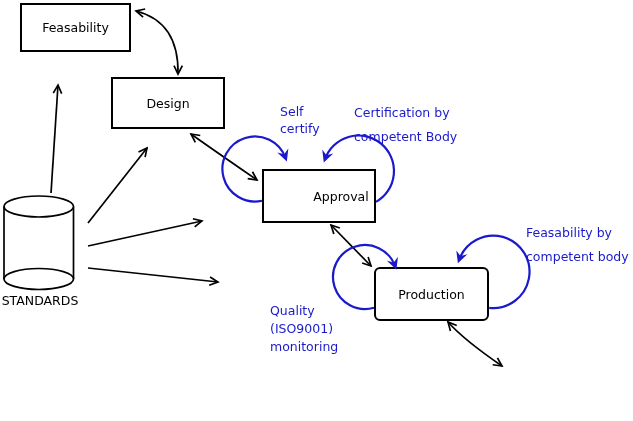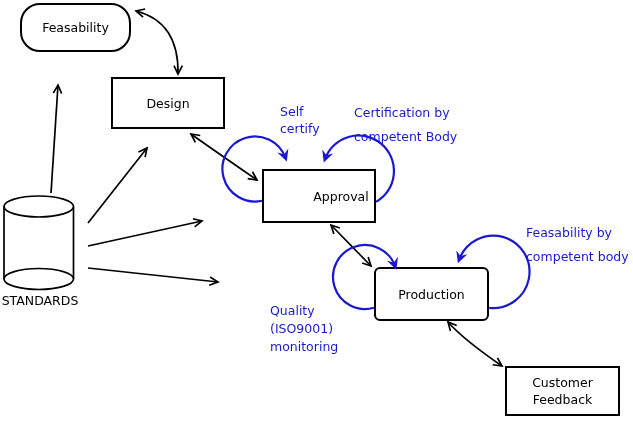--- a/index.html
+++ b/index.html
@@ -39,30 +39,28 @@
   .black-lbl{color:#000;text-align:center;}
   svg .stroke-black{stroke:#000;stroke-width:1.7;fill:none;}
   svg .stroke-blue{stroke:#1a1acc;stroke-width:2.2;fill:none;}
   svg .cyl{stroke:#000;stroke-width:1.7;fill:#fff;}
 </style>
 </head>
 <body>
 
 <div id="canvas">
 
-  <div class="node" style="left:20px;top:3px;width:111px;height:49px;border-radius:20px;">Feasability</div>
+  <div class="node" style="left:20px;top:3px;width:111px;height:49px;">Feasability</div>
 
   <div class="node" style="left:111px;top:77px;width:114px;height:52px;text-align:center;">Design</div>
 
   <div class="node" style="left:262px;top:169px;width:114px;height:54px;padding-left:44px;">Approval</div>
 
   <div class="node" style="left:374px;top:267px;width:115px;height:54px;border-radius:6px;">Production</div>
 
-  <div class="node" style="left:505px;top:366px;width:115px;height:50px;">Customer
-Feedback</div>
 
   <svg id="overlay" viewBox="0 0 633 421" xmlns="http://www.w3.org/2000/svg">
     <defs>
       <marker id="mb" viewBox="0 0 10 10" refX="8.5" refY="5" markerWidth="12" markerHeight="12" orient="auto-start-reverse" markerUnits="userSpaceOnUse">
         <path d="M1.5,1.5 L8.5,5 L1.5,8.5" fill="none" stroke="#000" stroke-width="1.4"></path>
       </marker>
       <marker id="mblue" viewBox="0 0 10 10" refX="6.5" refY="5" markerWidth="13" markerHeight="13" orient="auto" markerUnits="userSpaceOnUse">
         <path d="M0.5,0.5 L9.5,5 L0.5,9.5 L3.5,5 Z" fill="#1a1acc"></path>
       </marker>
     </defs>

